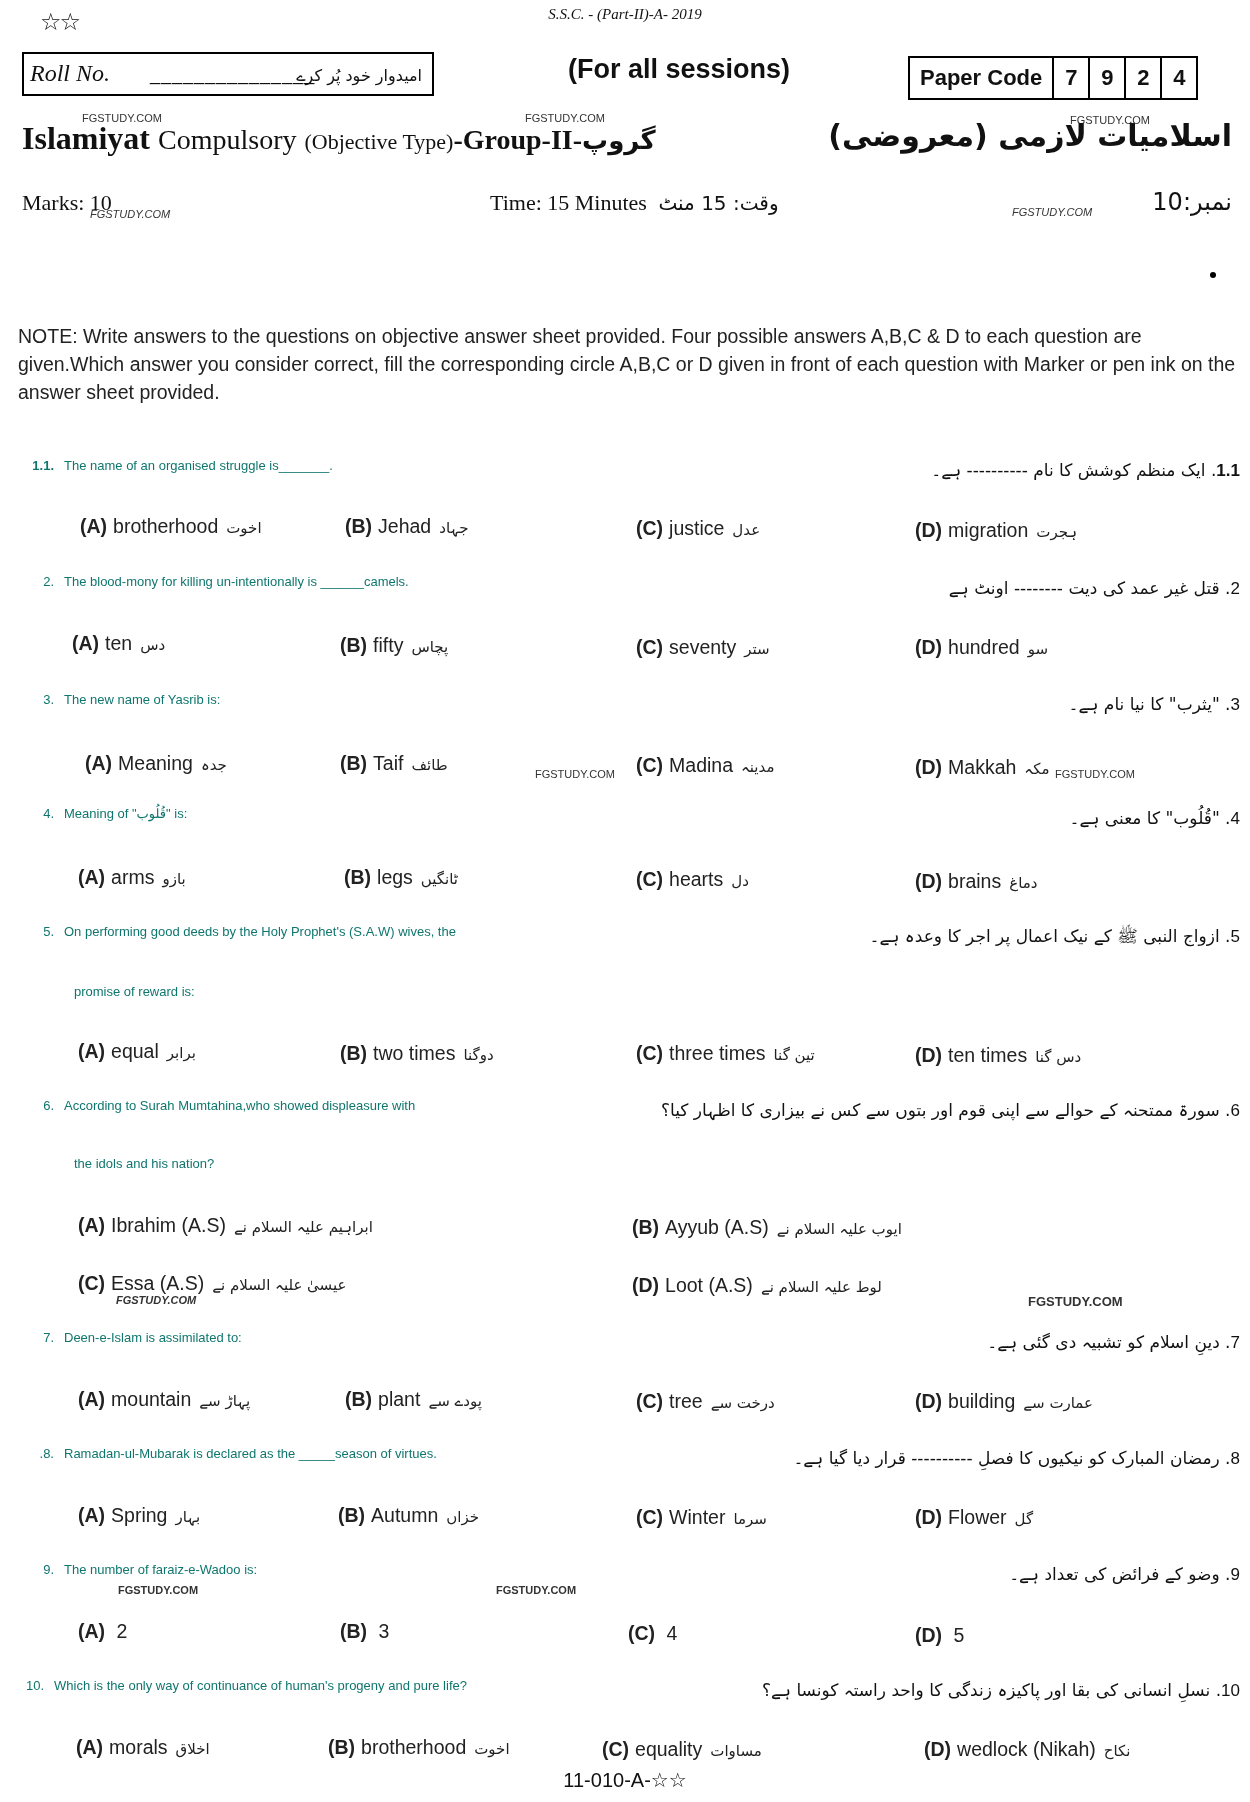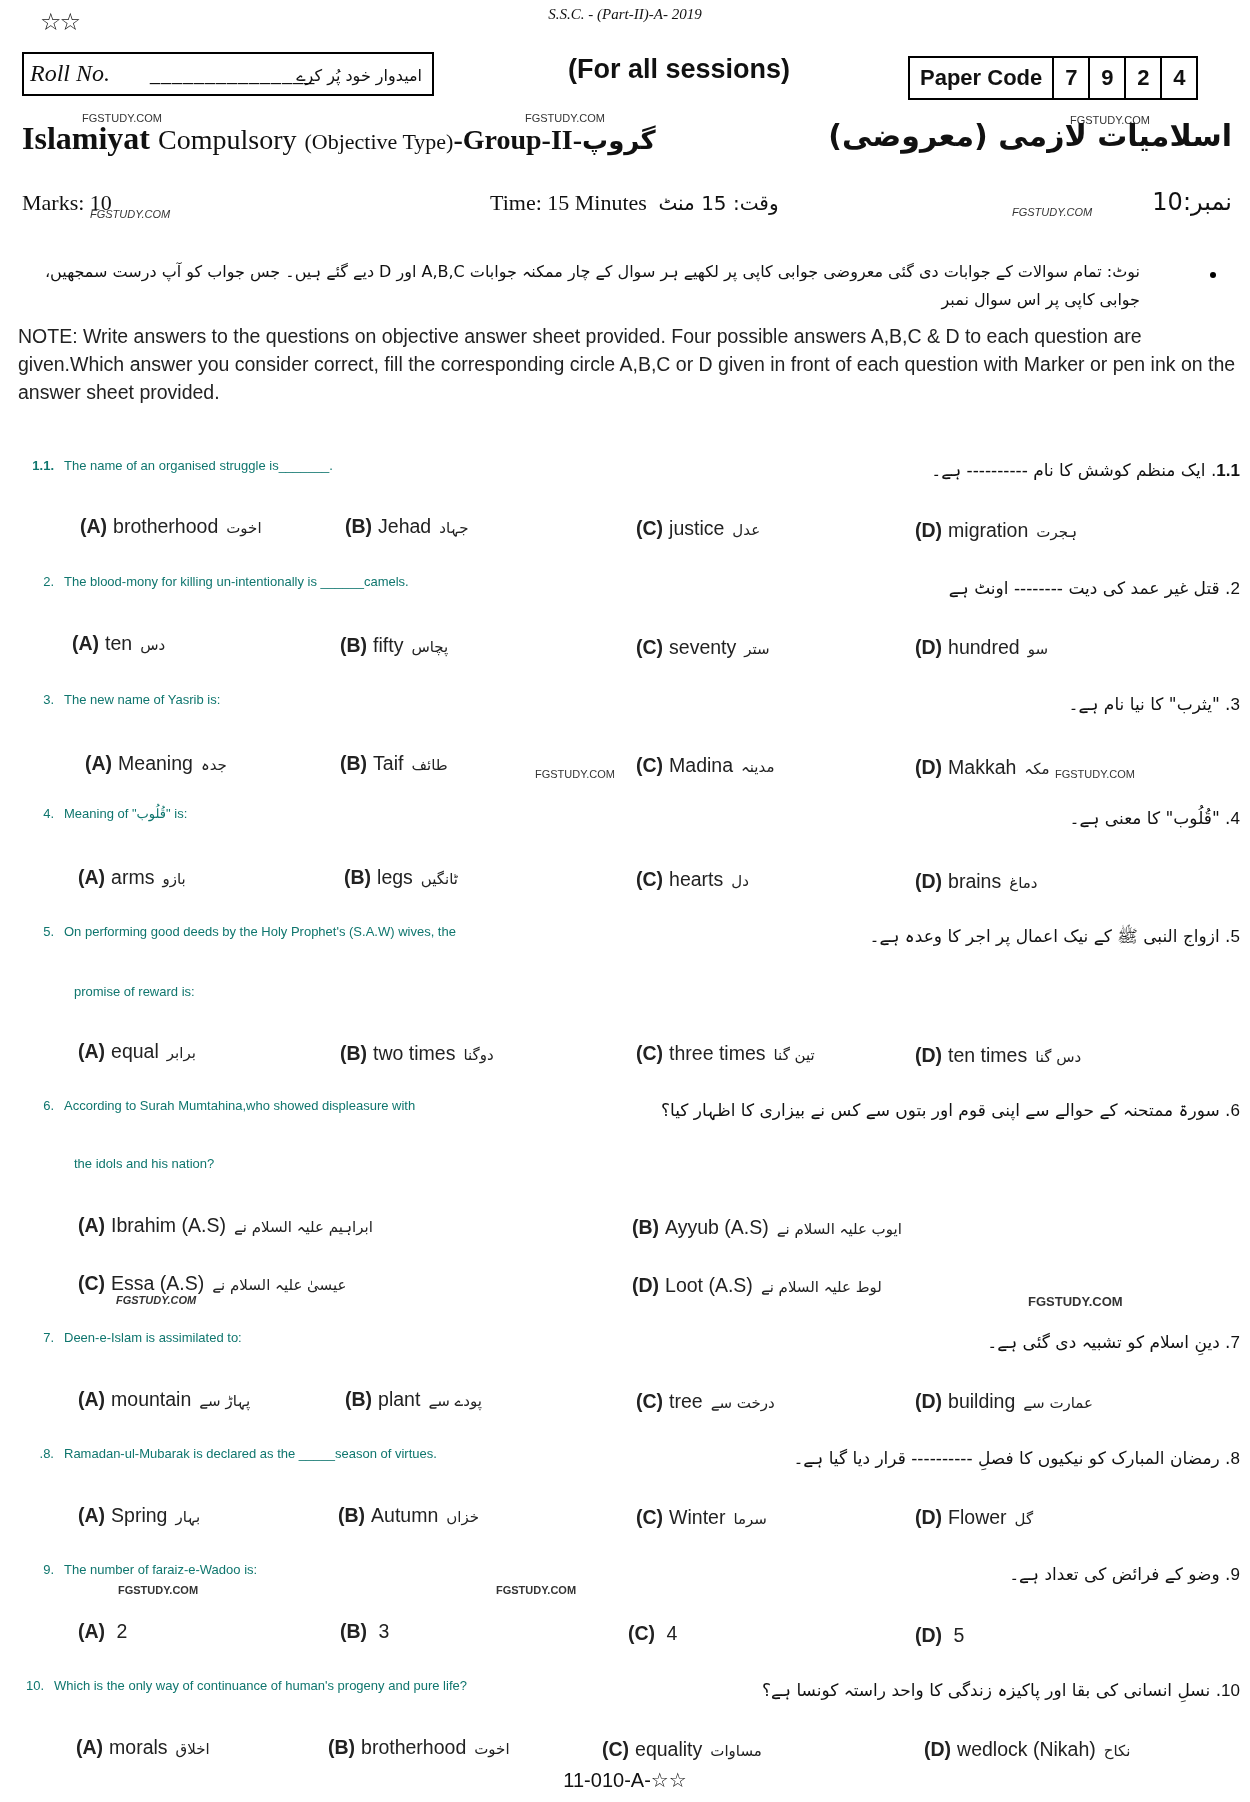--- a/index.html
+++ b/index.html
@@ -88,21 +88,20 @@
 <div class="abs marks serif">Marks: 10</div>
 <div class="abs wm" style="left:90px;top:208px;font-style:italic;">FGSTUDY.COM</div>
 <div class="abs time serif">
   <span>Time: 15  Minutes</span>
   <span class="urdu" style="font-size:20px;margin-left:6px;">وقت: 15 منٹ</span>
 </div>
 <div class="abs wm" style="left:1012px;top:206px;font-style:italic;">FGSTUDY.COM</div>
 <div class="abs marks-urdu urdu serif">نمبر:10</div>
 
 <div class="abs note-urdu urdu">
-  <div>نوٹ: تمام سوالات کے جوابات دی گئی معروضی جوابی کاپی پر لکھیے ہر سوال کے چار ممکنہ جوابات A,B,C اور D دیے گئے ہیں۔ جس جواب کو آپ درست سمجھیں، جوابی کاپی پر اس سوال نمبر</div>
 </div>
 <div class="abs dot" style="left:1210px;top:272px;"></div>
 
 <div class="abs note">
   <b>NOTE:</b><span> Write answers to the questions on objective answer sheet provided. Four possible answers A,B,C &amp; D to each question are given.Which answer you consider correct, fill the corresponding circle A,B,C or D given in front of each question with Marker or pen ink on the answer sheet provided.</span>
 </div>
 
 <div class="abs q" style="left:10px;top:458px;">
   <span class="num" style="font-weight:bold;">1.1.</span><span>The name of an organised struggle is_______.</span>
 </div>

